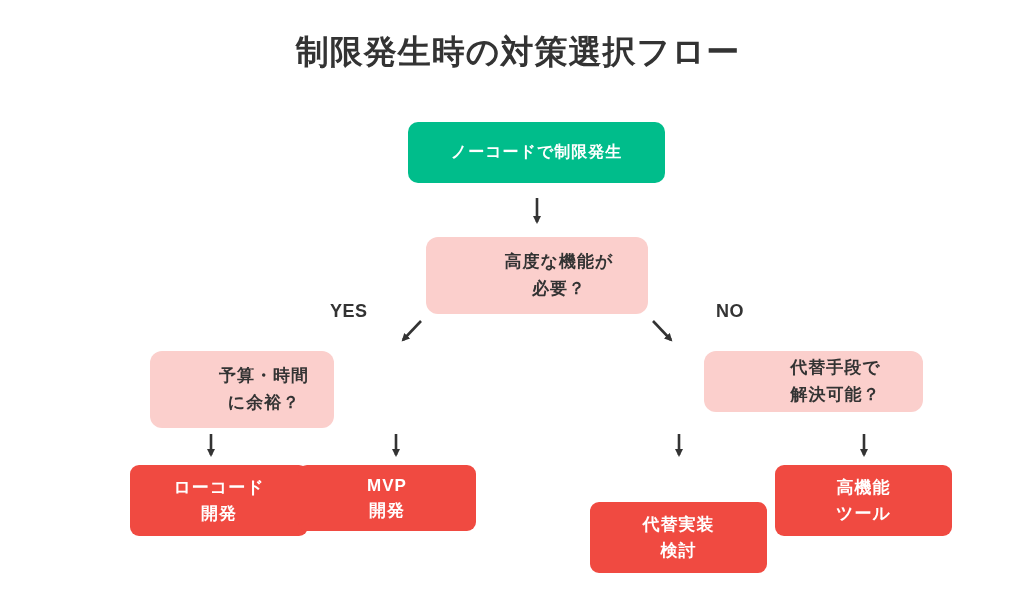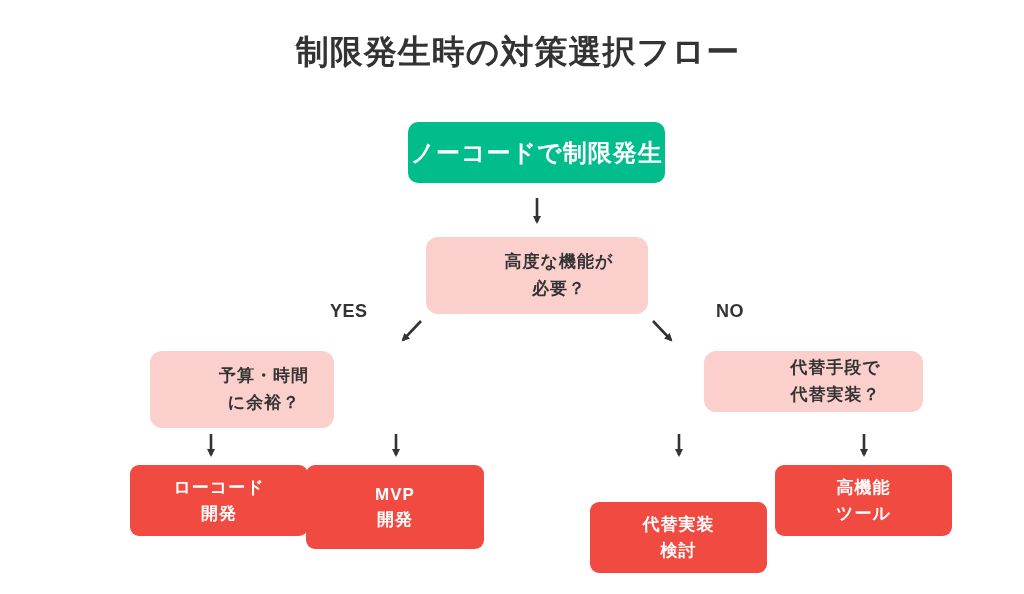--- a/index.html
+++ b/index.html
@@ -21,35 +21,35 @@
   }
   .node{
     position:absolute;display:flex;flex-direction:column;
     align-items:center;justify-content:center;
     font-weight:bold;text-align:center;
   }
   .node .ln{display:block;}
   .start{
     left:408px;top:122px;width:257px;height:61px;
     background:var(--green);color:var(--white);
-    border-radius:10px;font-size:24px;letter-spacing:1px;
+    border-radius:10px;font-size:16px;letter-spacing:1px;
   }
   .decision{
     background:var(--pink);color:var(--ink);
     border-radius:12px;font-size:17px;line-height:1.55;letter-spacing:1px;padding-left:44px;
   }
   .q-advanced{left:426px;top:237px;width:222px;height:77px;}
   .q-budget{left:150px;top:351px;width:184px;height:77px;}
   .q-alt{left:704px;top:351px;width:219px;height:61px;}
   .result{
     background:var(--red);color:var(--white);
     border-radius:9px;font-size:17px;line-height:1.5;letter-spacing:1px;
   }
   .r1{left:130px;top:465px;width:178px;height:71px;}
-  .r2{left:306px;top:465px;width:178px;height:84px;text-align:center;}
+  .r2{left:298px;top:465px;width:178px;height:66px;text-align:center;}
   .r3{left:590px;top:465px;width:177px;height:71px;margin-top:37px;}
   .r4{left:775px;top:465px;width:177px;height:71px;}
   .branch-label{
     position:absolute;font-size:18px;font-weight:bold;color:var(--ink);
     letter-spacing:0.5px;
   }
   .yes{left:330px;top:301px;}
   .no{left:716px;top:301px;}
   svg.arrows{position:absolute;left:0;top:0;width:1024px;height:594px;pointer-events:none;}
   svg.arrows line{stroke:var(--arrow);stroke-width:2.6;}
@@ -89,21 +89,21 @@
   <div class="branch-label yes">YES</div>
   <div class="branch-label no">NO</div>
 
   <div class="node decision q-budget">
     <span class="ln">予算・時間</span>
     <span class="ln">に余裕？</span>
   </div>
 
   <div class="node decision q-alt">
     <span class="ln">代替手段で</span>
-    <span class="ln">代替実装？</span>
+    <span class="ln">解決可能？</span>
   </div>
 
   <div class="node result r1">
     <span class="ln">ローコード</span>
     <span class="ln">開発</span>
   </div>
   <div class="node result r2">
     <span class="ln">MVP</span>
     <span class="ln">開発</span>
   </div>

